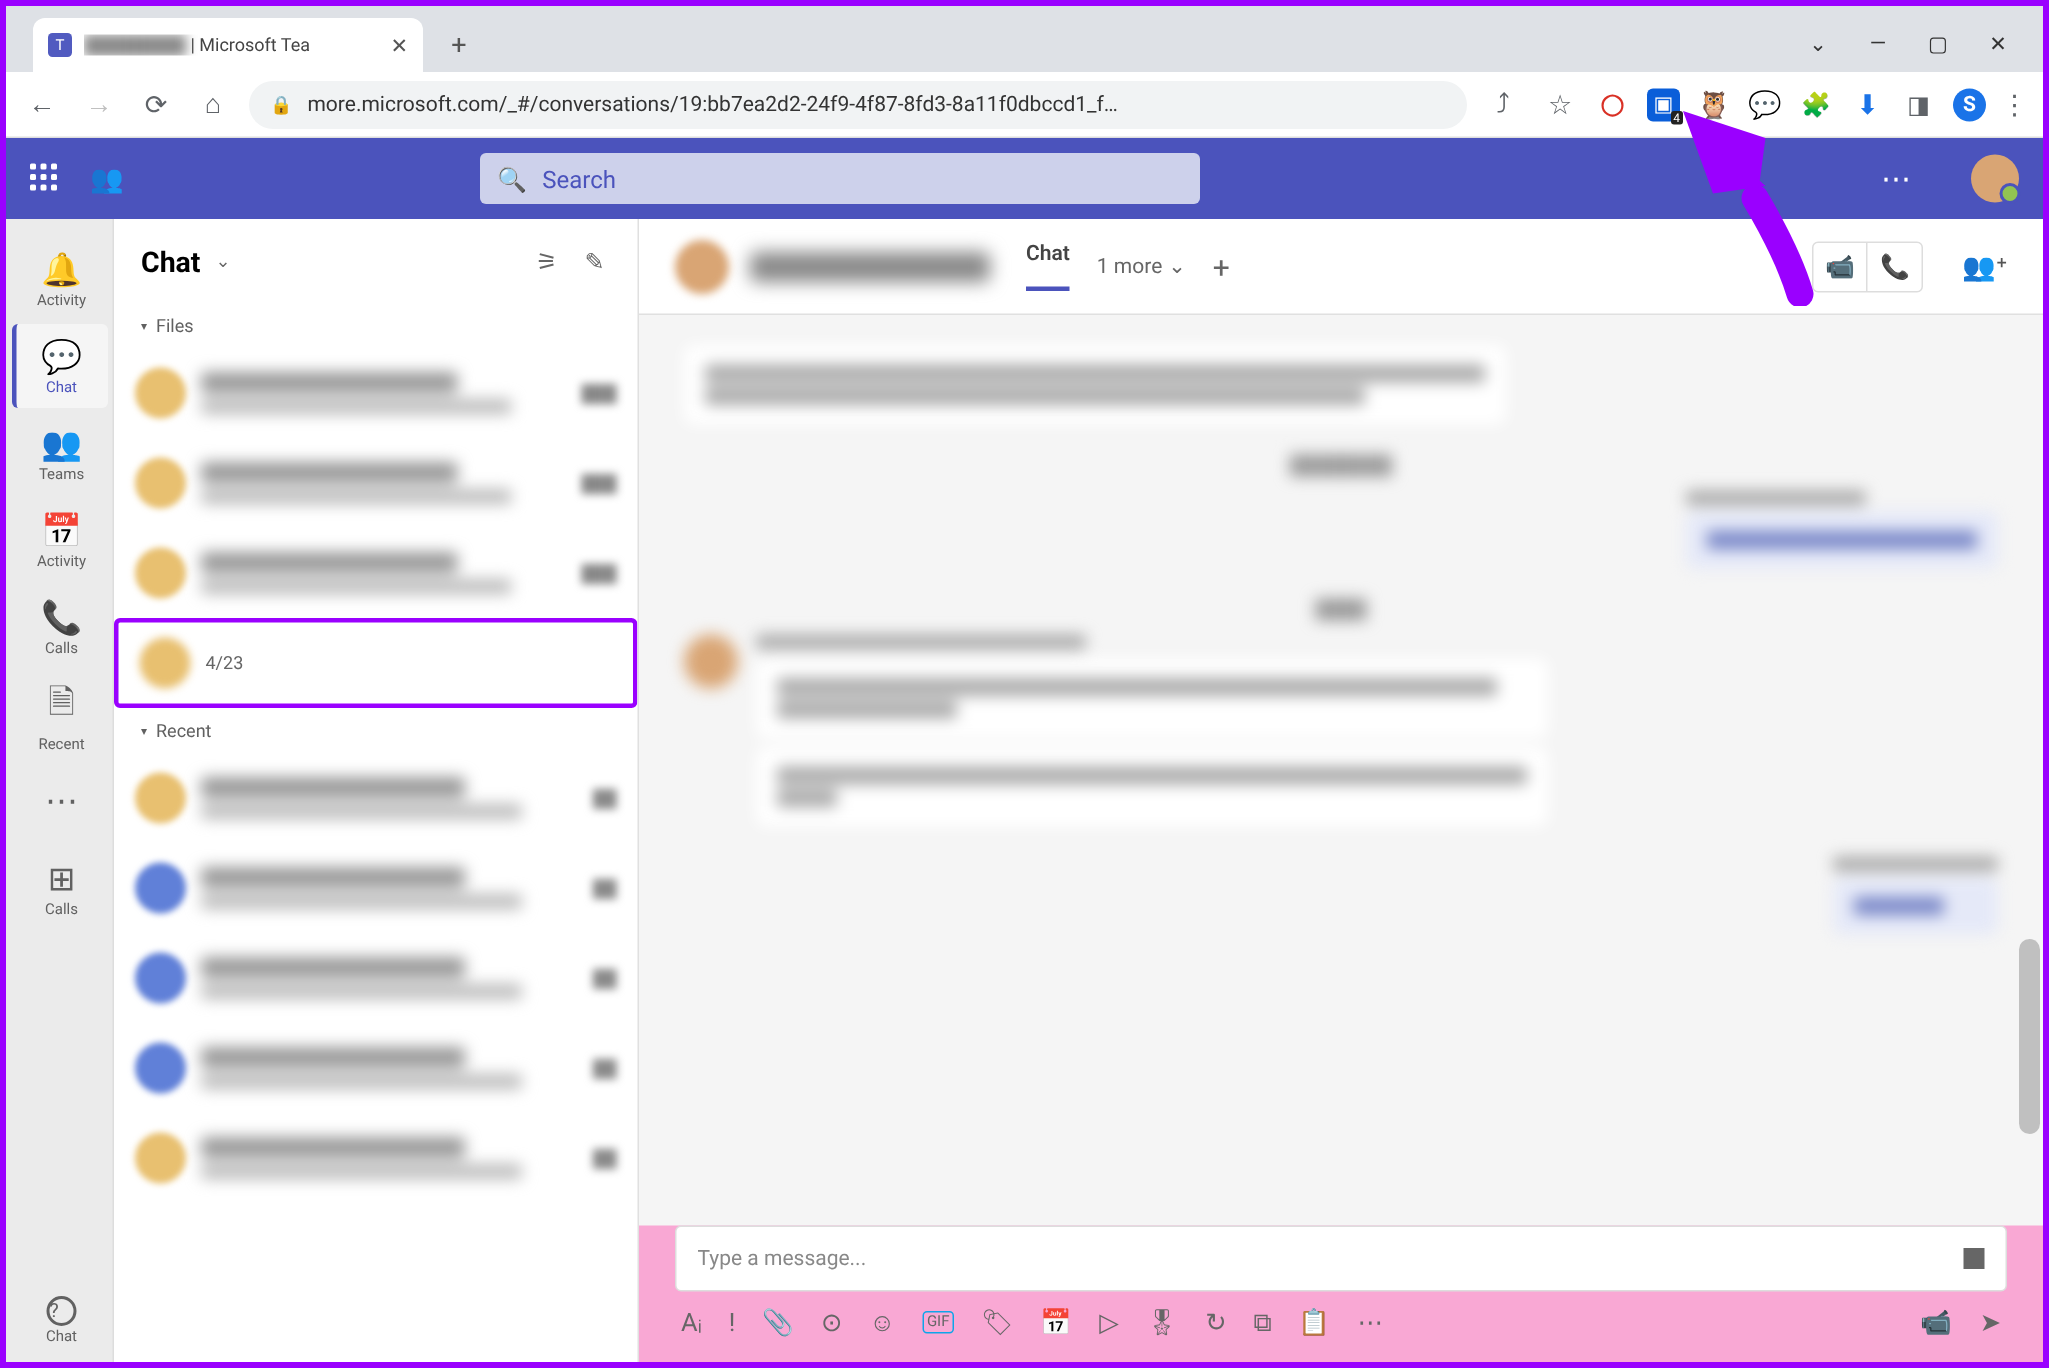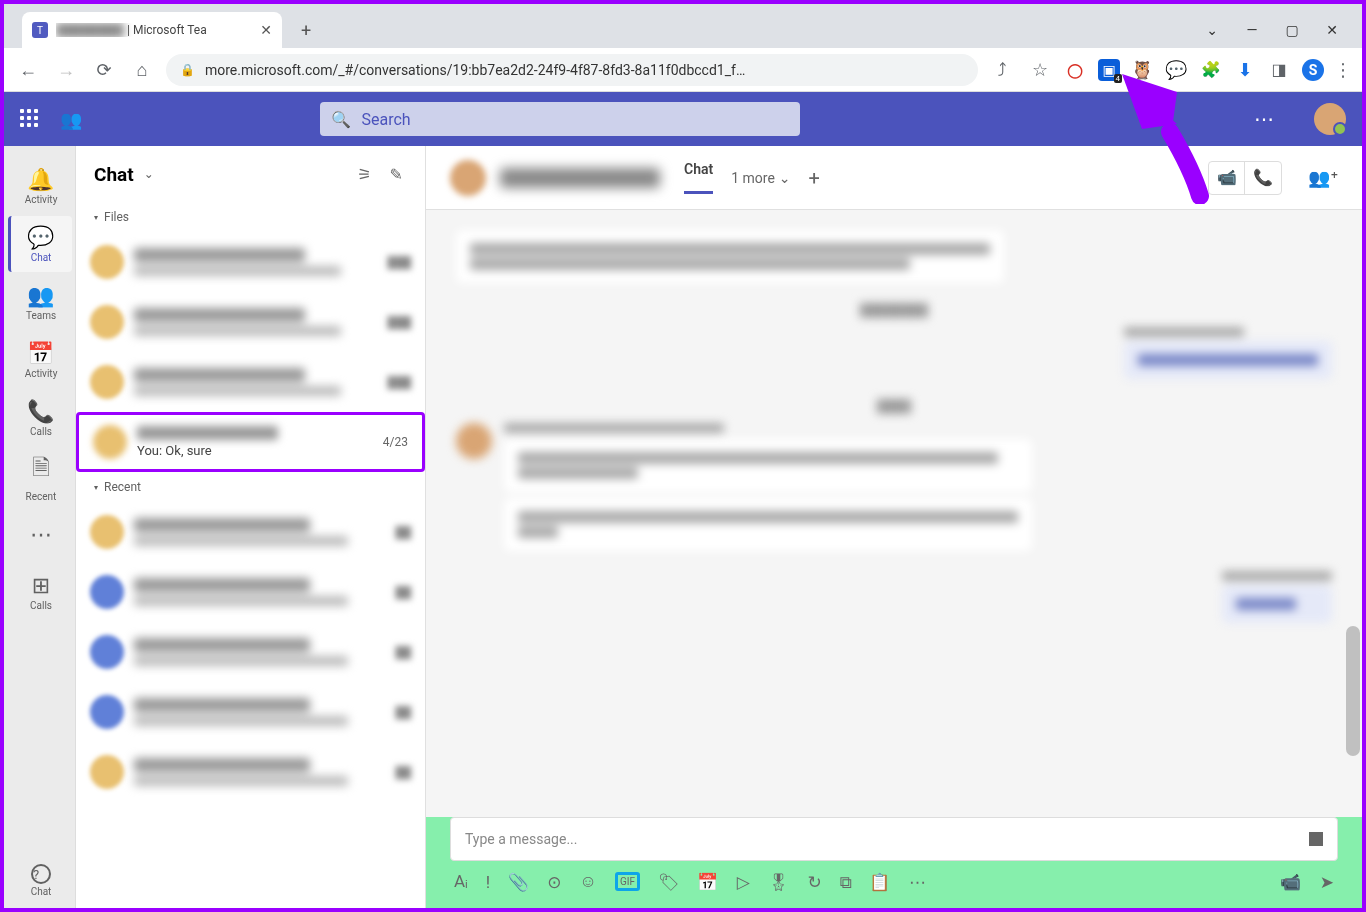--- a/index.html
+++ b/index.html
@@ -94,21 +94,21 @@
 
 .msgs { flex:1; overflow:hidden; padding:20px 30px; filter:blur(5px);}
 .msg-row { display:flex; gap:12px; margin-bottom:20px;}
 .msg-row.right { justify-content:flex-end; }
 .msg-ava { width:36px; height:36px; border-radius:50%; background:#d9a574; flex-shrink:0;}
 .bubble { background:#fff; border-radius:6px; padding:10px 14px; max-width:560px;}
 .bubble.self { background:#e5e9f8;}
 .bub-line { height:12px; background:#aaa; border-radius:3px; margin:3px 0;}
 .divider-txt { text-align:center; color:#999; font-size:12px; margin:10px 0;}
 
-.compose-wrap { padding: 0 24px 16px; background:#86efac;}
+.compose-wrap { padding: 0 24px 16px; background:#f9a8d4;}
 .compose-box { background:#fff; border:1px solid #ddd; border-radius:4px; height:44px; display:flex; align-items:center; padding:0 14px; justify-content:space-between;}
 .compose-ph { color:#888; font-size:14px;}
 .sq-icon { width:14px; height:14px; background:#666;}
 .compose-toolbar { display:flex; align-items:center; gap:18px; padding:10px 4px 0; color:#666;}
 .compose-toolbar span { font-size:17px; }
 .ct-spacer{flex:1;}
 
 
 .arrow-annot { position:absolute; top:70px; right:150px; width:90px; height:130px; pointer-events:none; z-index:100;}
 .arrow-annot svg { width:100%; height:100%; }
@@ -251,24 +251,20 @@
       <div class="chat-item">
           <div class="ava y"></div>
           <div class="meta">
             <div class="ln1"></div>
             <div class="ln2"></div>
           </div>
           <div class="date">███</div>
         </div>
       <div class="chat-item highlighted">
         <div class="ava y"></div>
-        <div class="meta">
-          <div class="name"></div>
-          <div class="preview">You: Ok, sure</div>
-        </div>
         <div class="date-clear">4/23</div>
       </div>
     </div>
     <div class="section-hdr">
         <span class="tri">▾</span>
         <span>Recent</span>
       </div>
     <div class="chat-list">
       <div class="chat-item">
           <div class="ava y"></div>
@@ -378,21 +374,21 @@
       <div class="compose-box">
         <span class="compose-ph">Type a message...</span>
         <div class="sq-icon"></div>
       </div>
       <div class="compose-toolbar">
         <span>Aᵢ</span>
         <span>!</span>
         <span>📎</span>
         <span>⊙</span>
         <span>☺</span>
-        <span style="font-size:10px;border:3px solid #0ea5e9;padding:1px 2px;border-radius:3px;">GIF</span>
+        <span style="font-size:10px;border:1px solid #0ea5e9;padding:1px 2px;border-radius:3px;">GIF</span>
         <span>🏷</span>
         <span>📅</span>
         <span>▷</span>
         <span>🎖</span>
         <span>↻</span>
         <span>⧉</span>
         <span>📋</span>
         <span>⋯</span>
         <div class="ct-spacer"></div>
         <span>📹</span>

